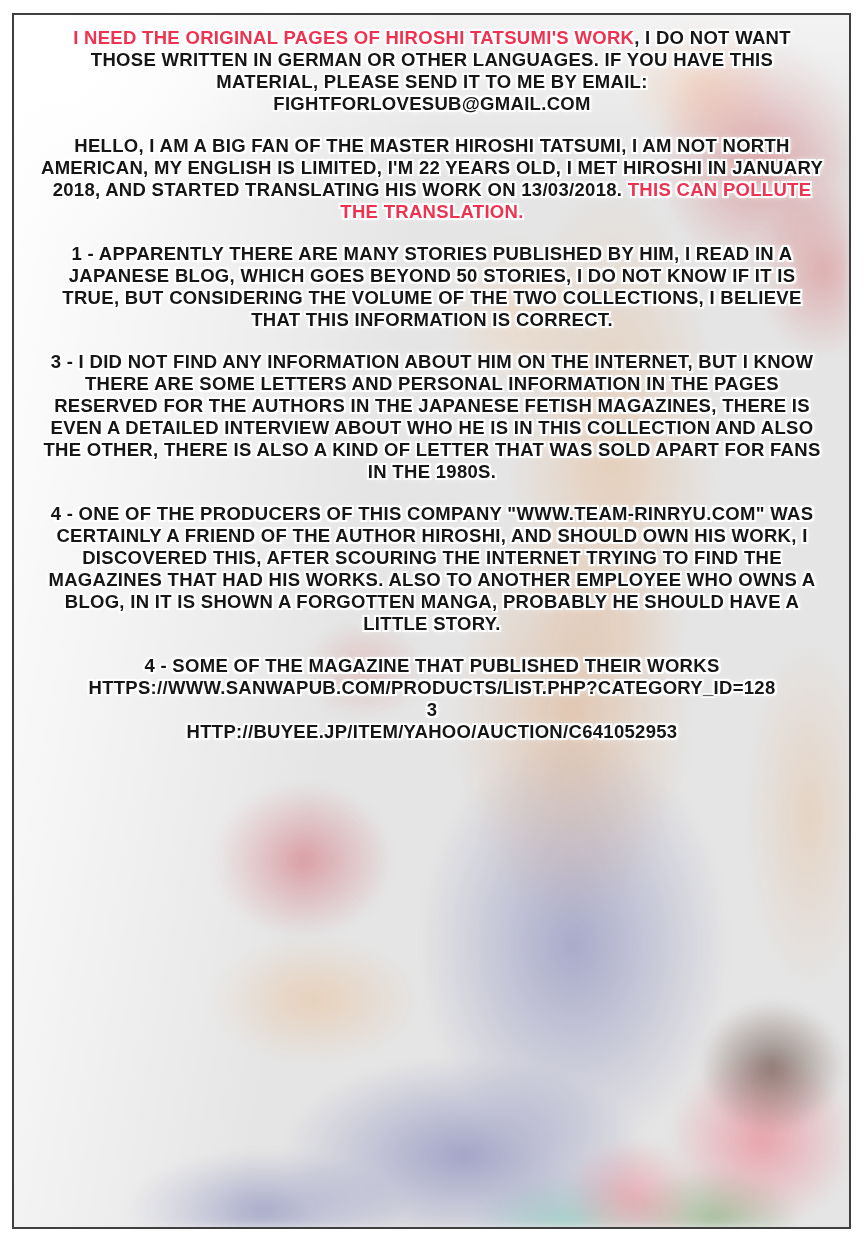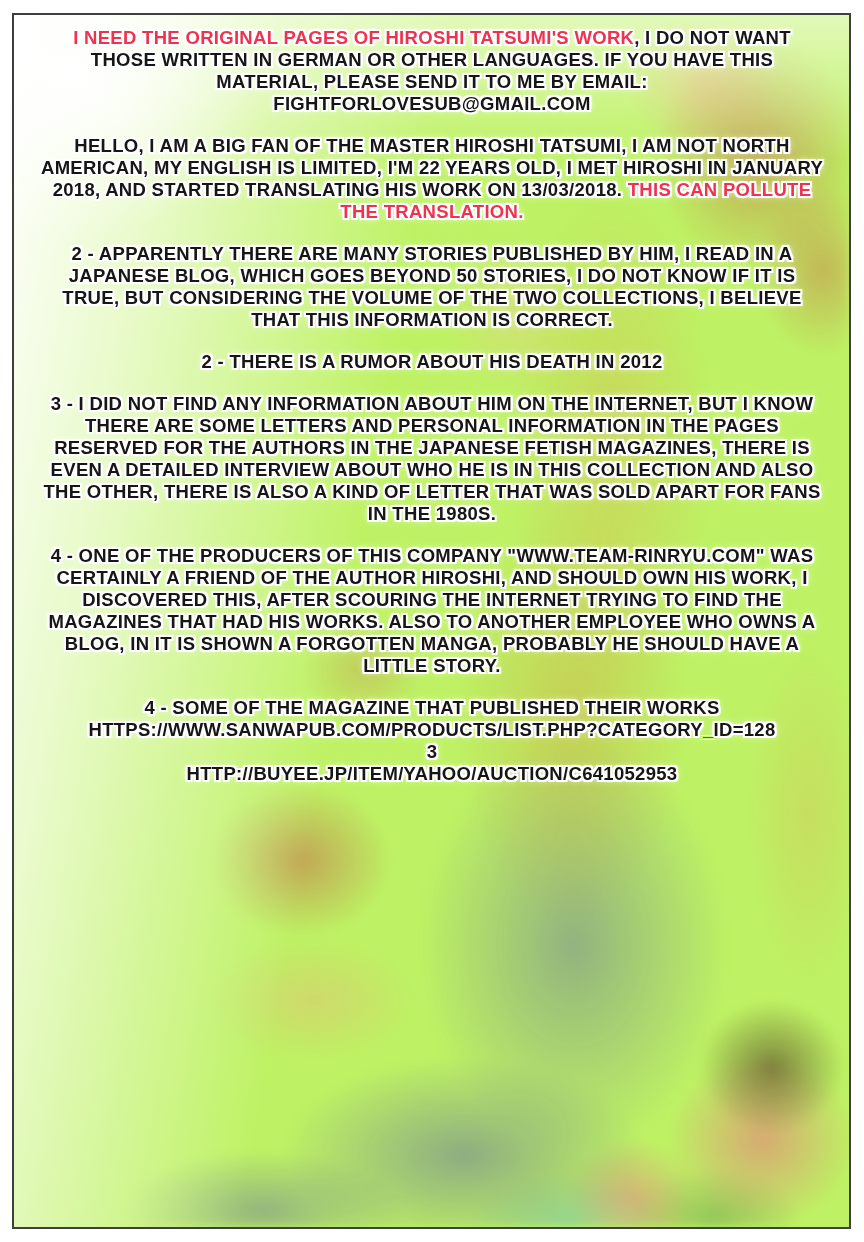--- a/index.html
+++ b/index.html
@@ -13,21 +13,21 @@
     width:864px;height:1242px;
     background:var(--page-background);
     font-family:"Liberation Sans","DejaVu Sans",sans-serif;
     overflow:hidden;
   }
   .page{position:relative;width:864px;height:1242px;background:var(--page-background);}
   .frame{
     position:absolute;left:12px;top:13px;width:835px;height:1212px;
     border:2px solid var(--frame-border);
     overflow:hidden;
-    background:#bef264;
+    background:#e5e5e5;
   }
   
   .artwork{
     position:absolute;inset:0;
     filter:blur(5px);
     background:
       radial-gradient(ellipse 150px 170px at 745px 140px, rgba(201,52,58,.38), rgba(201,52,58,0) 70%),
       radial-gradient(ellipse 110px 95px  at 688px 68px,  rgba(242,166,118,.45), rgba(242,166,118,0) 70%),
       radial-gradient(ellipse 95px 125px  at 808px 255px, rgba(206,60,62,.32),  rgba(206,60,62,0) 70%),
       radial-gradient(ellipse 150px 380px at 598px 430px, rgba(231,141,62,.26), rgba(231,141,62,0) 70%),
@@ -80,22 +80,21 @@
 <body>
 
 <div class="page">
   <div class="frame">
     <div class="artwork"></div>
     <div class="art-fade"></div>
     <div class="content">
       <p class="para"><span class="red">I NEED THE ORIGINAL PAGES OF HIROSHI TATSUMI'S WORK</span><span>, I DO NOT WANT THOSE WRITTEN IN GERMAN OR OTHER LANGUAGES. IF YOU HAVE THIS MATERIAL, PLEASE SEND IT TO ME BY EMAIL:
 </span><span class="nw">FIGHTFORLOVESUB@GMAIL.COM</span></p>
       <p class="para"><span>HELLO, I AM A BIG FAN OF THE MASTER HIROSHI TATSUMI, I AM NOT NORTH AMERICAN, MY ENGLISH IS LIMITED, I'M 22 YEARS OLD, I MET HIROSHI IN JANUARY 2018, AND STARTED TRANSLATING HIS WORK ON 13/03/2018. </span><span class="red">THIS CAN POLLUTE THE TRANSLATION.</span></p>
-      <p class="para"><span>2 - APPARENTLY THERE ARE MANY STORIES PUBLISHED BY HIM, I READ IN A JAPANESE BLOG, WHICH GOES BEYOND 50 STORIES, I DO NOT KNOW IF IT IS TRUE, BUT CONSIDERING THE VOLUME OF THE TWO COLLECTIONS, I BELIEVE THAT THIS INFORMATION IS CORRECT.</span></p>
-      <p class="para"><span>2 - THERE IS A RUMOR ABOUT HIS DEATH IN 2012</span></p>
+      <p class="para"><span>1 - APPARENTLY THERE ARE MANY STORIES PUBLISHED BY HIM, I READ IN A JAPANESE BLOG, WHICH GOES BEYOND 50 STORIES, I DO NOT KNOW IF IT IS TRUE, BUT CONSIDERING THE VOLUME OF THE TWO COLLECTIONS, I BELIEVE THAT THIS INFORMATION IS CORRECT.</span></p>
       <p class="para"><span>3 - I DID NOT FIND ANY INFORMATION ABOUT HIM ON THE INTERNET, BUT I KNOW THERE ARE SOME LETTERS AND PERSONAL INFORMATION IN THE PAGES RESERVED FOR THE AUTHORS IN THE JAPANESE FETISH MAGAZINES, THERE IS EVEN A DETAILED INTERVIEW ABOUT WHO HE IS IN THIS COLLECTION AND ALSO THE OTHER, THERE IS ALSO A KIND OF LETTER THAT WAS SOLD APART FOR FANS IN THE 1980S.</span></p>
       <p class="para"><span>4 - ONE OF THE PRODUCERS OF THIS COMPANY "WWW.TEAM-RINRYU.COM" WAS CERTAINLY A FRIEND OF THE AUTHOR HIROSHI, AND SHOULD OWN HIS WORK, I DISCOVERED THIS, AFTER SCOURING THE INTERNET TRYING TO FIND THE MAGAZINES THAT HAD HIS WORKS. ALSO TO ANOTHER EMPLOYEE WHO OWNS A BLOG, IN IT IS SHOWN A FORGOTTEN MANGA, PROBABLY HE SHOULD HAVE A LITTLE STORY.</span></p>
       <p class="para"><span>4 - SOME OF THE MAGAZINE THAT PUBLISHED THEIR WORKS
 </span><span class="nw">HTTPS://WWW.SANWAPUB.COM/PRODUCTS/LIST.PHP?CATEGORY_ID=128
 3
 </span><span class="nw">HTTP://BUYEE.JP/ITEM/YAHOO/AUCTION/C641052953</span></p>
     </div>
   </div>
 </div>
 

